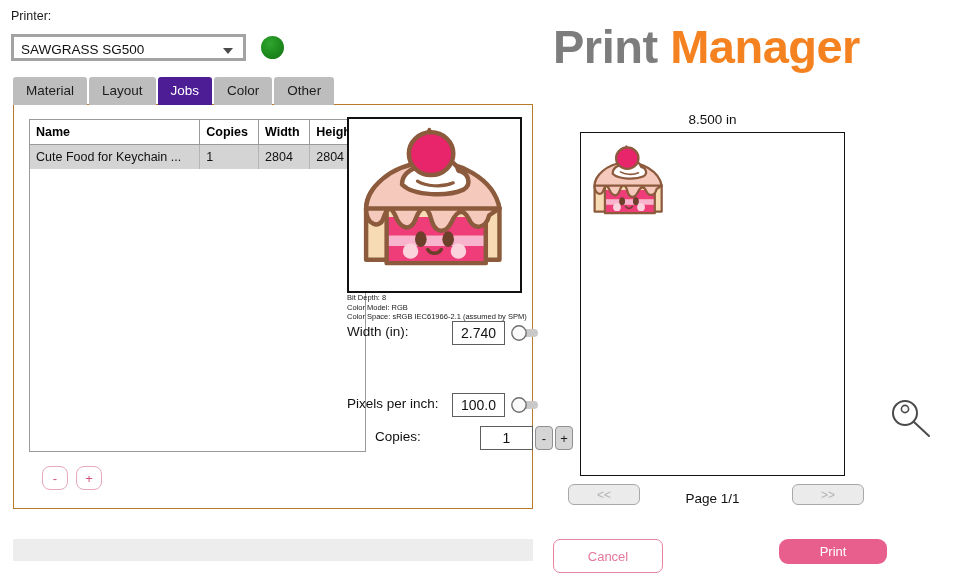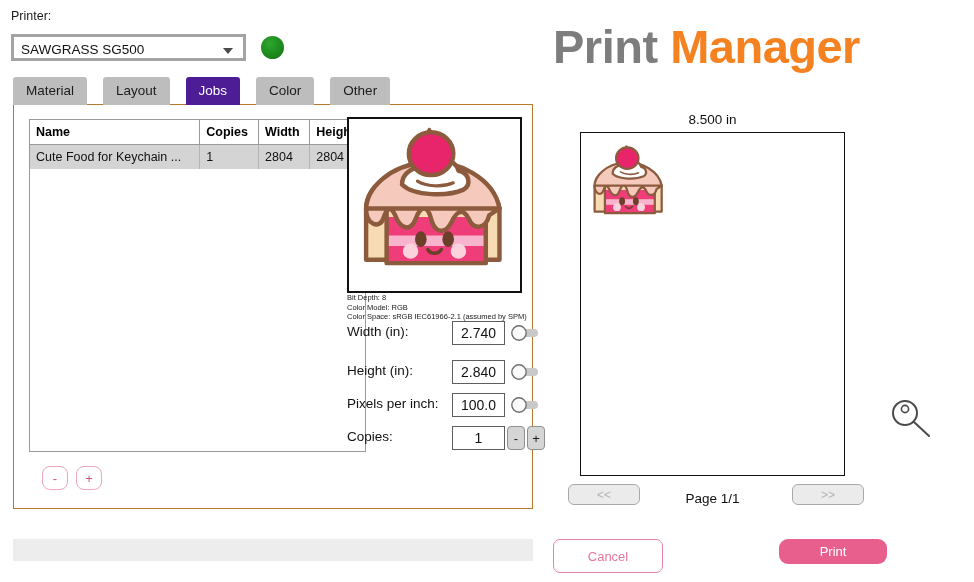--- a/index.html
+++ b/index.html
@@ -59,21 +59,21 @@
     border-radius: 50%;
     background: radial-gradient(circle at 38% 32%, #2fa52f 0%, #1d8a1d 55%, #137213 100%);
   }
 
   
   #tab-strip {
     position: absolute;
     left: 13px; top: 77px;
     height: 18px;
     display: flex;
-    gap: 16px;
+    gap: 2px;
     z-index: 4;
   }
   .tab {
     height: 28px;
     background: #bdbdbd;
     border: none;
     padding: 0 13px;
     font-family: "Liberation Sans", sans-serif;
     font-size: 13.5px;
     color: #1c1c1c;
@@ -198,21 +198,21 @@
   }
   .lens-toggle {
     position: absolute;
     left: 163px; top: 3px;
     width: 30px; height: 18px;
     cursor: pointer;
   }
   #row-width  { top: 216px; width: 200px; }
   #row-height { top: 255px; width: 200px; }
   #row-ppi    { top: 288px; width: 200px; }
-  #row-copies { top: 321px; width: 200px; }
+  #row-copies { top: 321px; width: 200px; margin-left: 28px; }
   #row-copies .field-input { text-align: center; padding-right: 0; }
   #copies-steppers {
     position: absolute;
     left: 160px; top: 0;
     display: flex;
     gap: 2px;
   }
   .stepper-btn {
     width: 18px; height: 24px;
     background: #d5d5d5;
@@ -441,28 +441,20 @@
 
     <div class="field-row" id="row-width">
       <span class="field-label">Width (in):</span>
       <div class="field-input">2.740</div>
       <svg class="lens-toggle" viewBox="0 0 30 18">
         <rect x="12" y="5" width="16" height="8" rx="4" fill="#c9c9c9"></rect>
         <circle cx="9" cy="9" r="7.2" fill="#fafafa" stroke="#6f6f6f" stroke-width="1.4"></circle>
       </svg>
     </div>
 
-    <div class="field-row" id="row-height">
-      <span class="field-label">Height (in):</span>
-      <div class="field-input">2.840</div>
-      <svg class="lens-toggle" viewBox="0 0 30 18">
-        <rect x="12" y="5" width="16" height="8" rx="4" fill="#c9c9c9"></rect>
-        <circle cx="9" cy="9" r="7.2" fill="#fafafa" stroke="#6f6f6f" stroke-width="1.4"></circle>
-      </svg>
-    </div>
 
     <div class="field-row" id="row-ppi">
       <span class="field-label">Pixels per inch:</span>
       <div class="field-input">100.0</div>
       <svg class="lens-toggle" viewBox="0 0 30 18">
         <rect x="12" y="5" width="16" height="8" rx="4" fill="#c9c9c9"></rect>
         <circle cx="9" cy="9" r="7.2" fill="#fafafa" stroke="#6f6f6f" stroke-width="1.4"></circle>
       </svg>
     </div>
 

